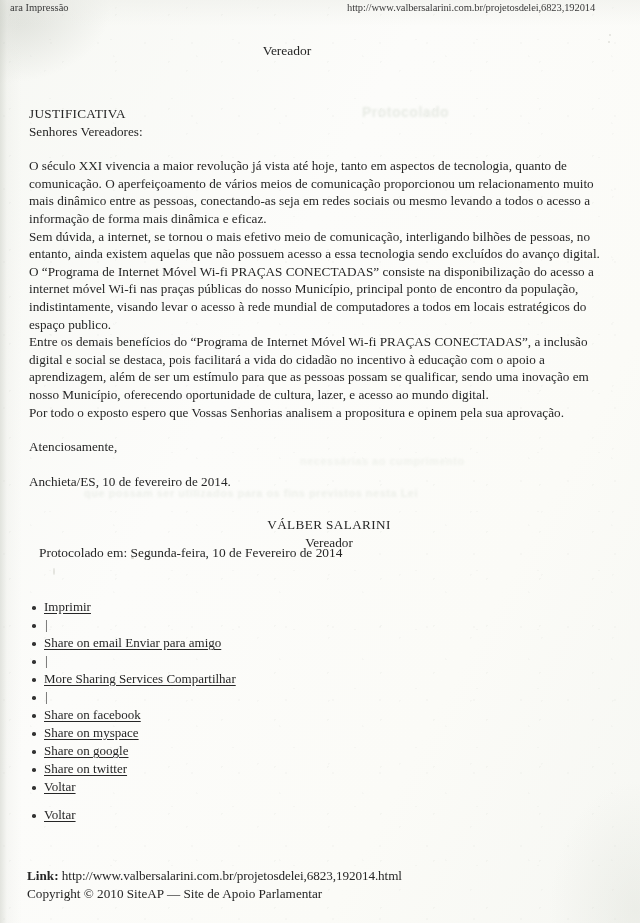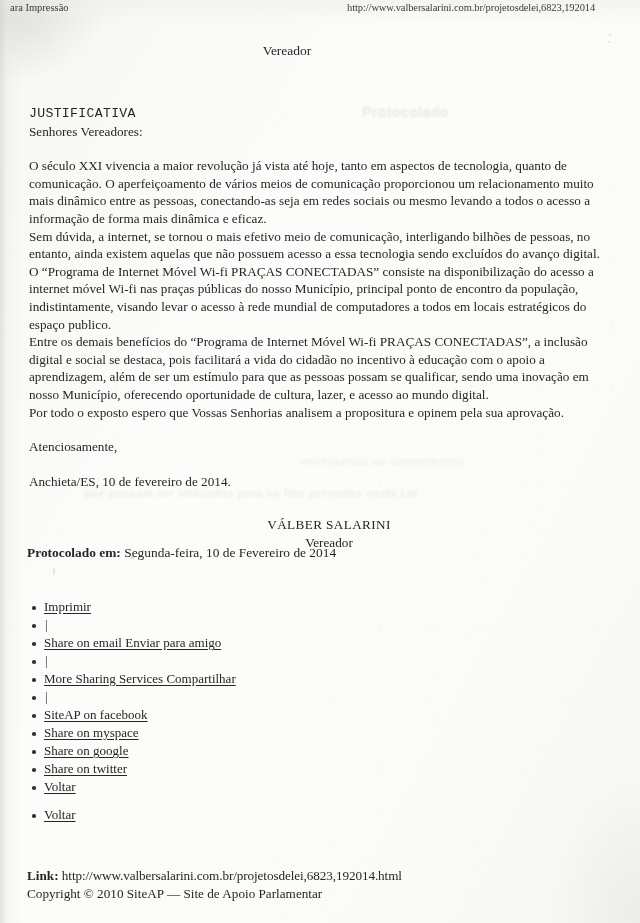--- a/index.html
+++ b/index.html
@@ -106,38 +106,38 @@
     left: 29px;
     top: 105px;
     width: 582px;
     font-size: 13.2px;
     line-height: 17.6px;
     text-align: left;
   }
   .body-block p { margin: 0; }
   .gap { height: 17px; }
 
-  .justificativa { letter-spacing: .3px; font-family: Liberation Mono, monospace; }
+  .justificativa { letter-spacing: .3px; }
 
   .sign-block {
     margin-top: 26px;
     padding-left: 150px;
     text-align: center;
     width: 300px;
   }
   .sign-name { letter-spacing: .4px; }
 
   
   .protocol {
     position: absolute;
     left: 27px;
     top: 545px;
     font-size: 13.4px;
   }
-  .protocol b { font-weight: bold; }
+  .protocol b { font-weight: normal; margin-left: 12px; }
 
   ul.links {
     position: absolute;
     margin: 0;
     padding: 0 0 0 44px;
     list-style: none;
     font-size: 13px;
     line-height: 18px;
   }
   ul.links.first { left: 0; top: 598px; }
@@ -226,21 +226,21 @@
     <span>Segunda-feira, 10 de Fevereiro de 2014</span>
   </div>
 
   <ul class="links first">
     <li><a href="#">Imprimir</a></li>
     <li><span class="sep">|</span></li>
     <li><a href="#">Share on email Enviar para amigo</a></li>
     <li><span class="sep">|</span></li>
     <li><a href="#">More Sharing Services Compartilhar</a></li>
     <li><span class="sep">|</span></li>
-    <li><a href="#">SiteAP on facebook</a></li>
+    <li><a href="#">Share on facebook</a></li>
     <li><a href="#">Share on myspace</a></li>
     <li><a href="#">Share on google</a></li>
     <li><a href="#">Share on twitter</a></li>
     <li><a href="#">Voltar</a></li>
   </ul>
 
   <ul class="links second">
     <li><a href="#">Voltar</a></li>
   </ul>
 

